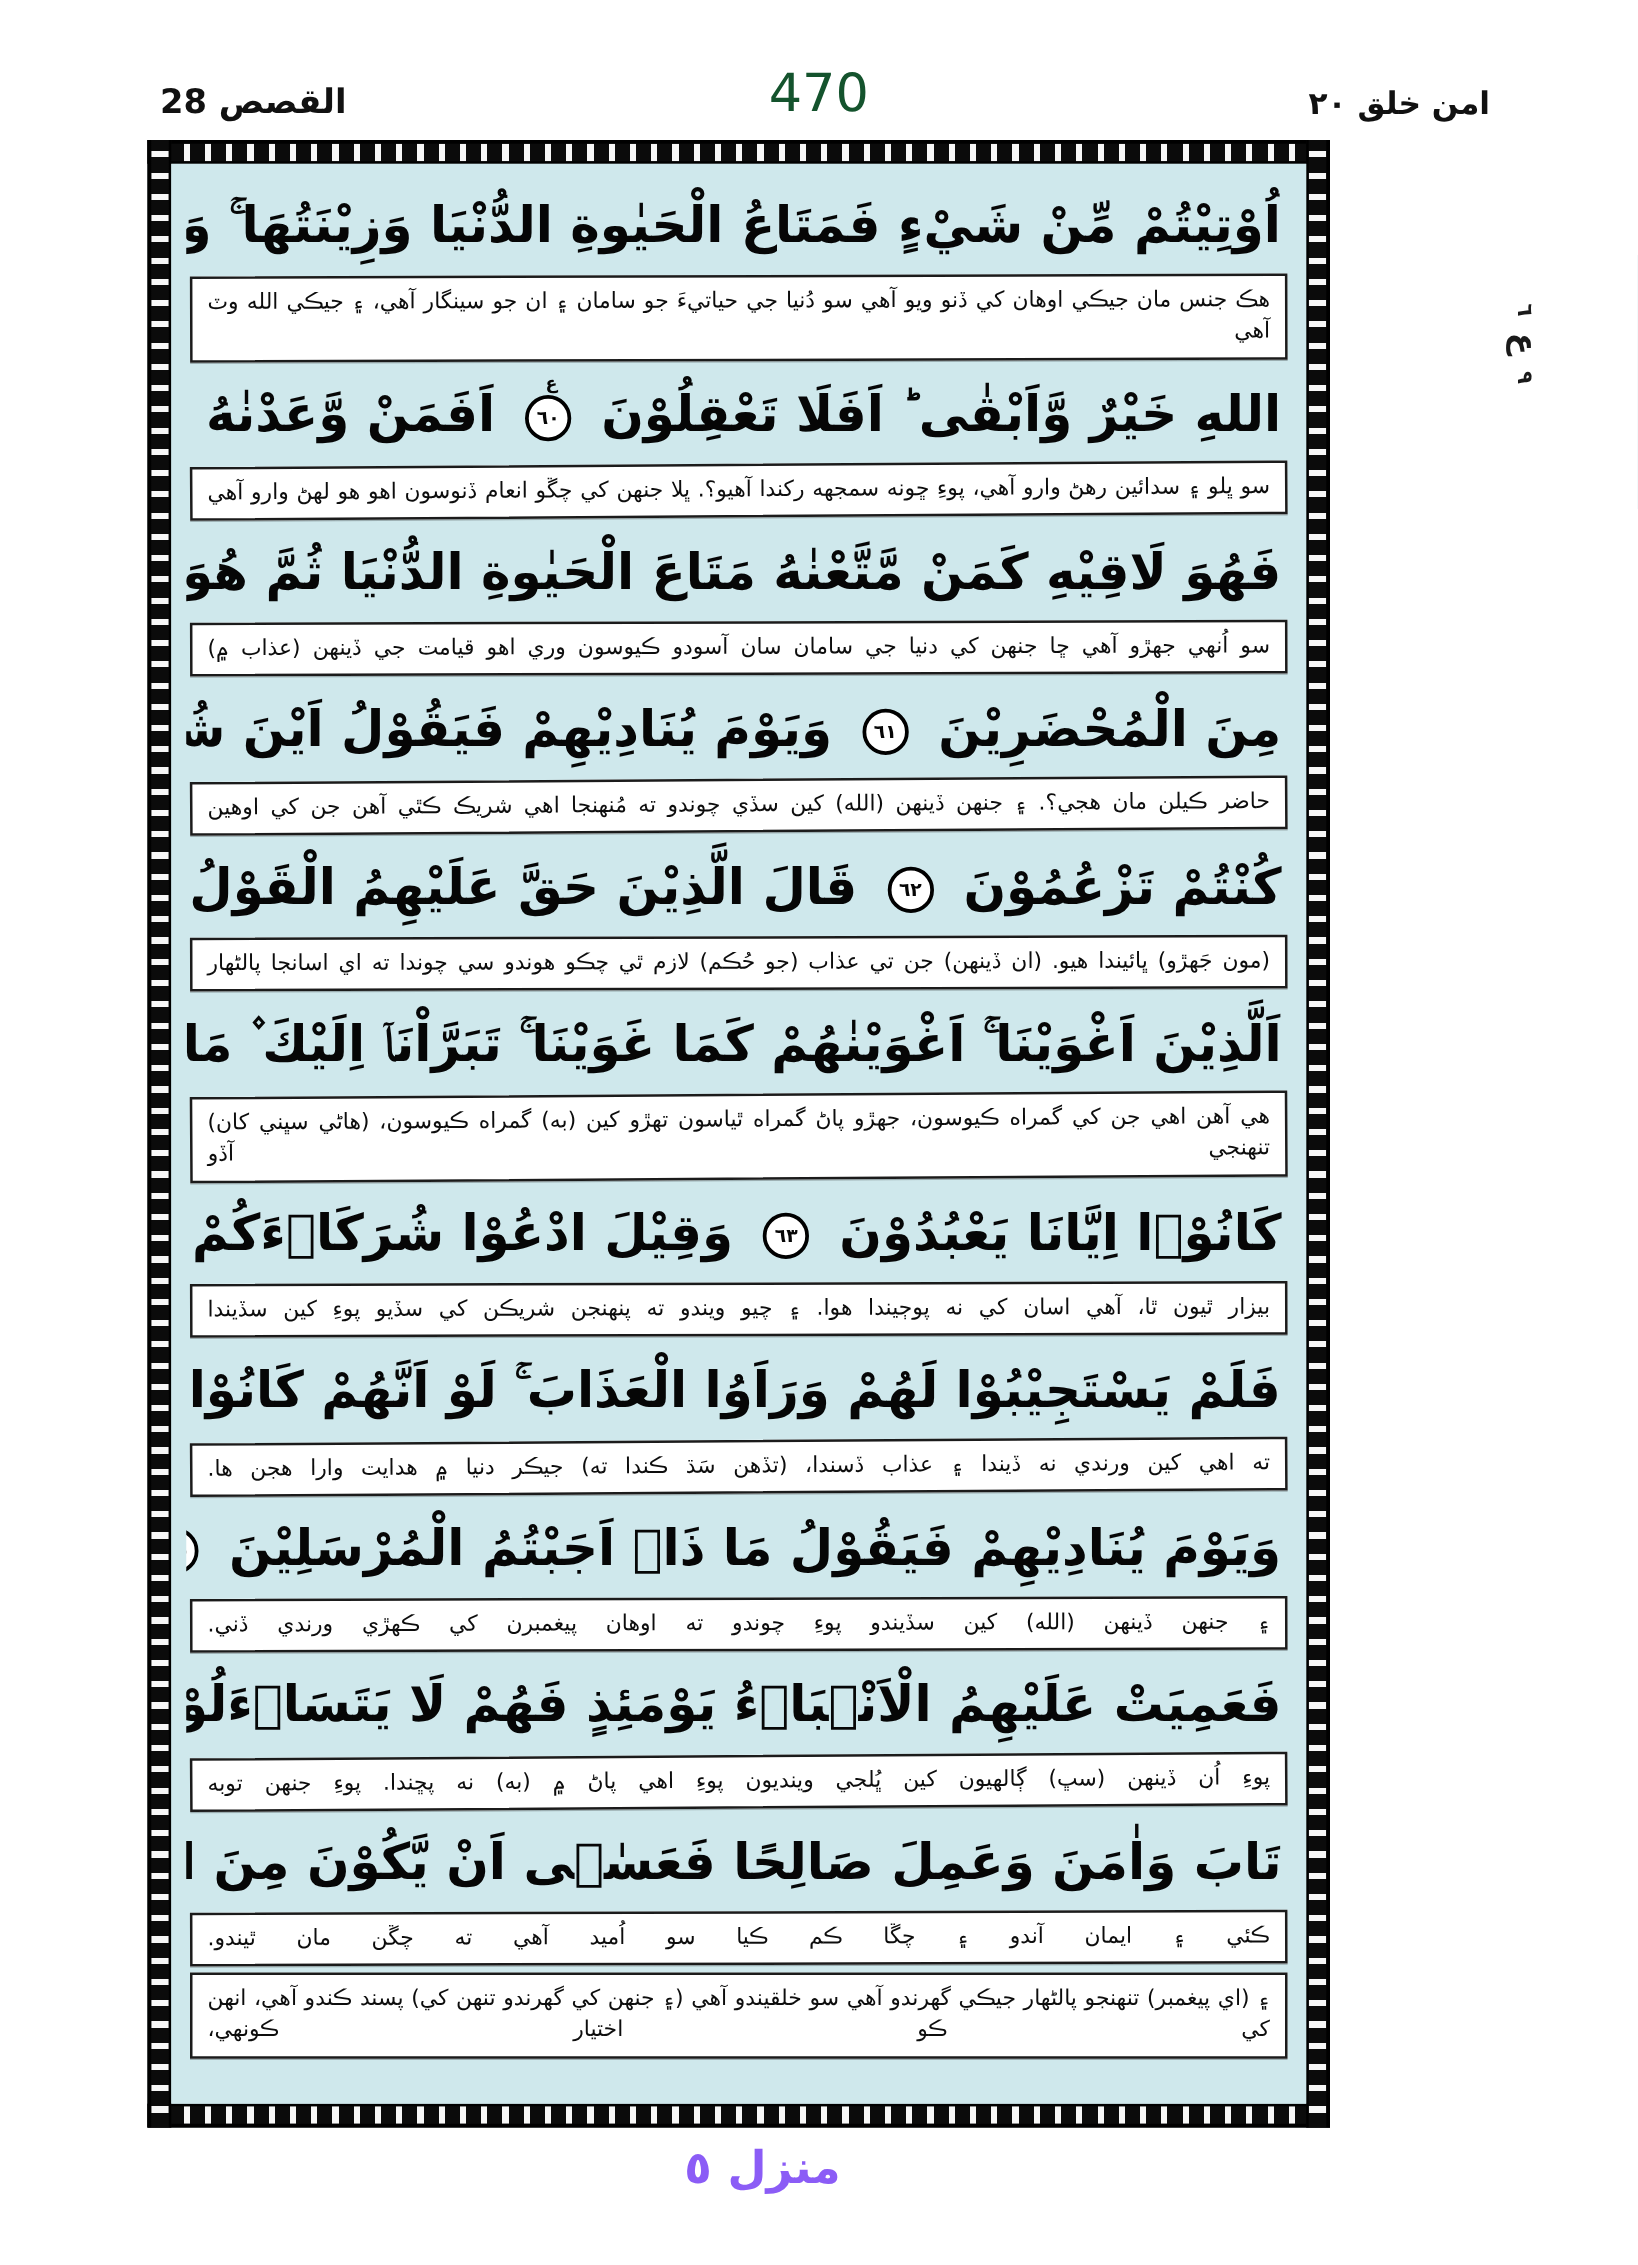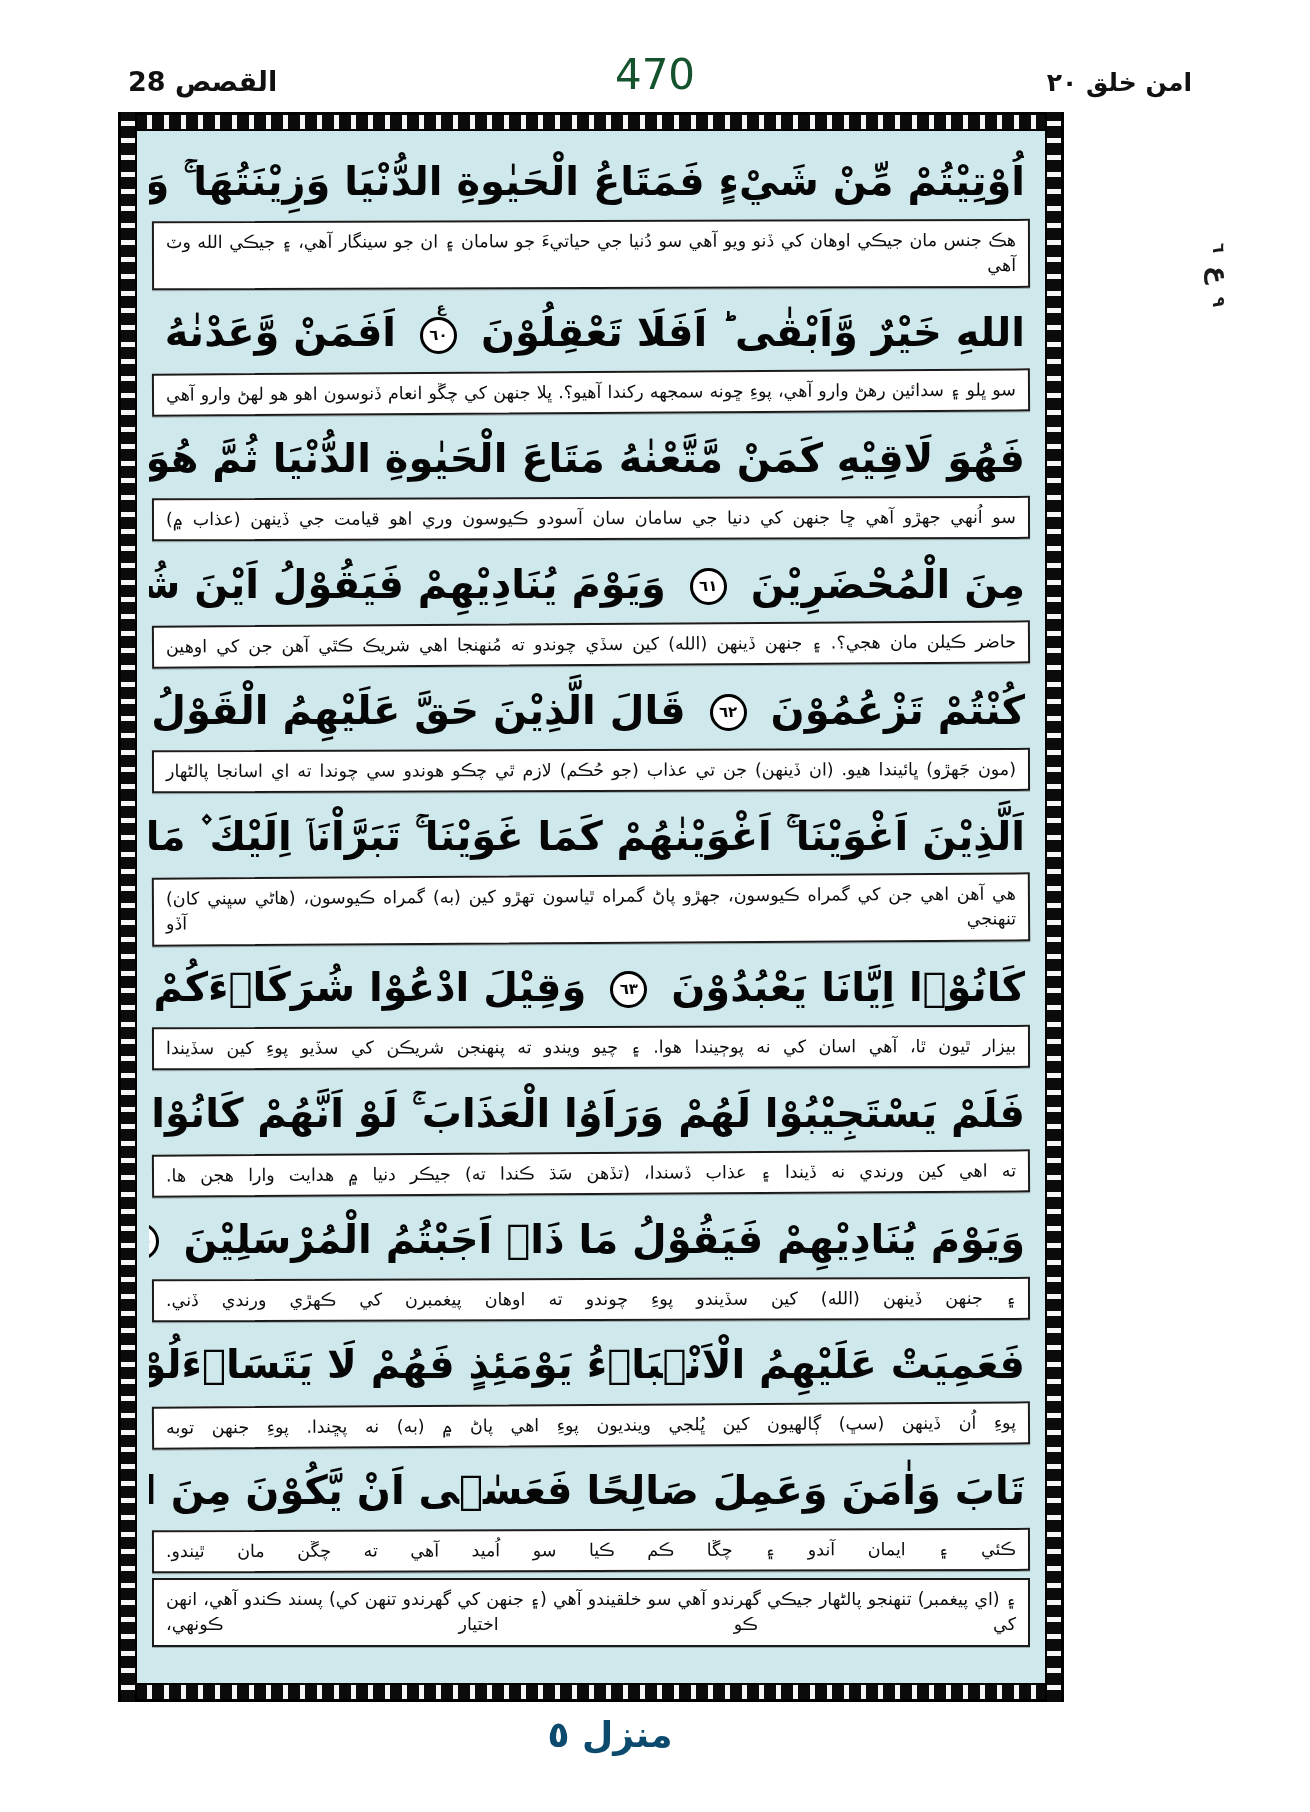--- a/index.html
+++ b/index.html
@@ -85,21 +85,21 @@
     background:#fff; font-size:15px; font-weight:bold; line-height:1;
     vertical-align:middle; margin:0 10px; position:relative; white-space:nowrap;
   }
   .verse .ruku {
     position:absolute; top:-19px; right:8px; font-size:14px; font-weight:bold;
   }
 
   
   .footer-manzil {
     position:absolute; left:0; right:90px; top:1714px; text-align:center;
-    direction:rtl; font-size:36px; font-weight:bold; color:#0c4a6e;
+    direction:rtl; font-size:36px; font-weight:bold; color:#8b5cf6;
   }
 </style>
 </head>
 <body>
 
 <div class="hdr-surah" dir="rtl">القصص 28</div>
 
 <div class="hdr-page">470</div>
 
 <div class="hdr-juz" dir="rtl">امن خلق ٢٠</div>

